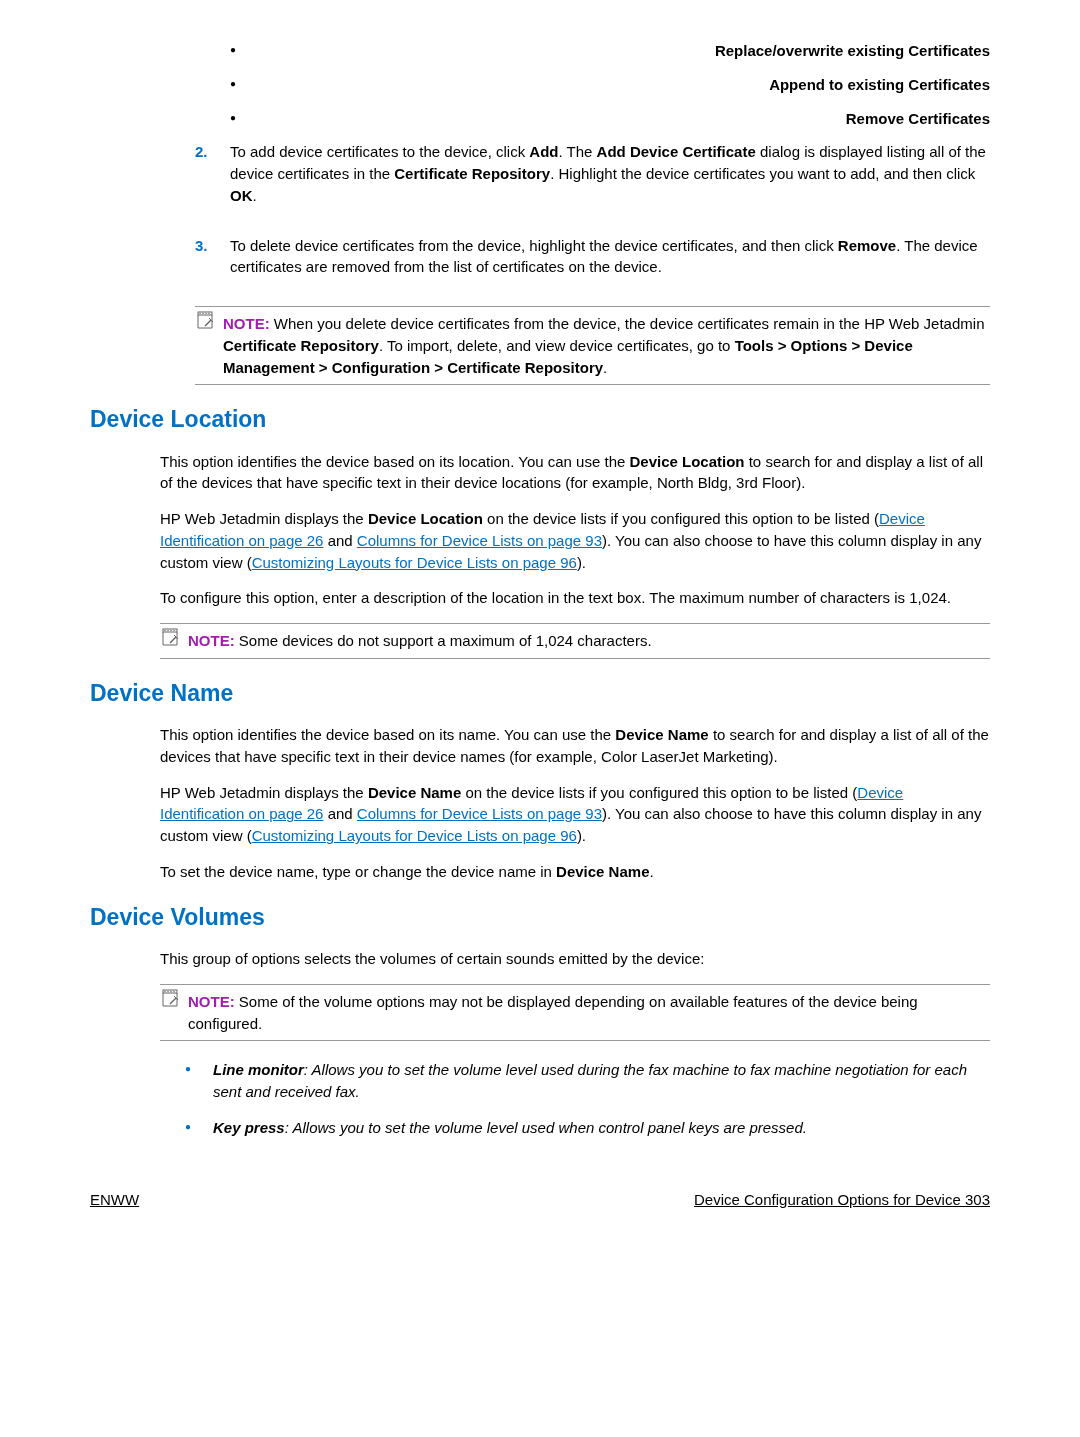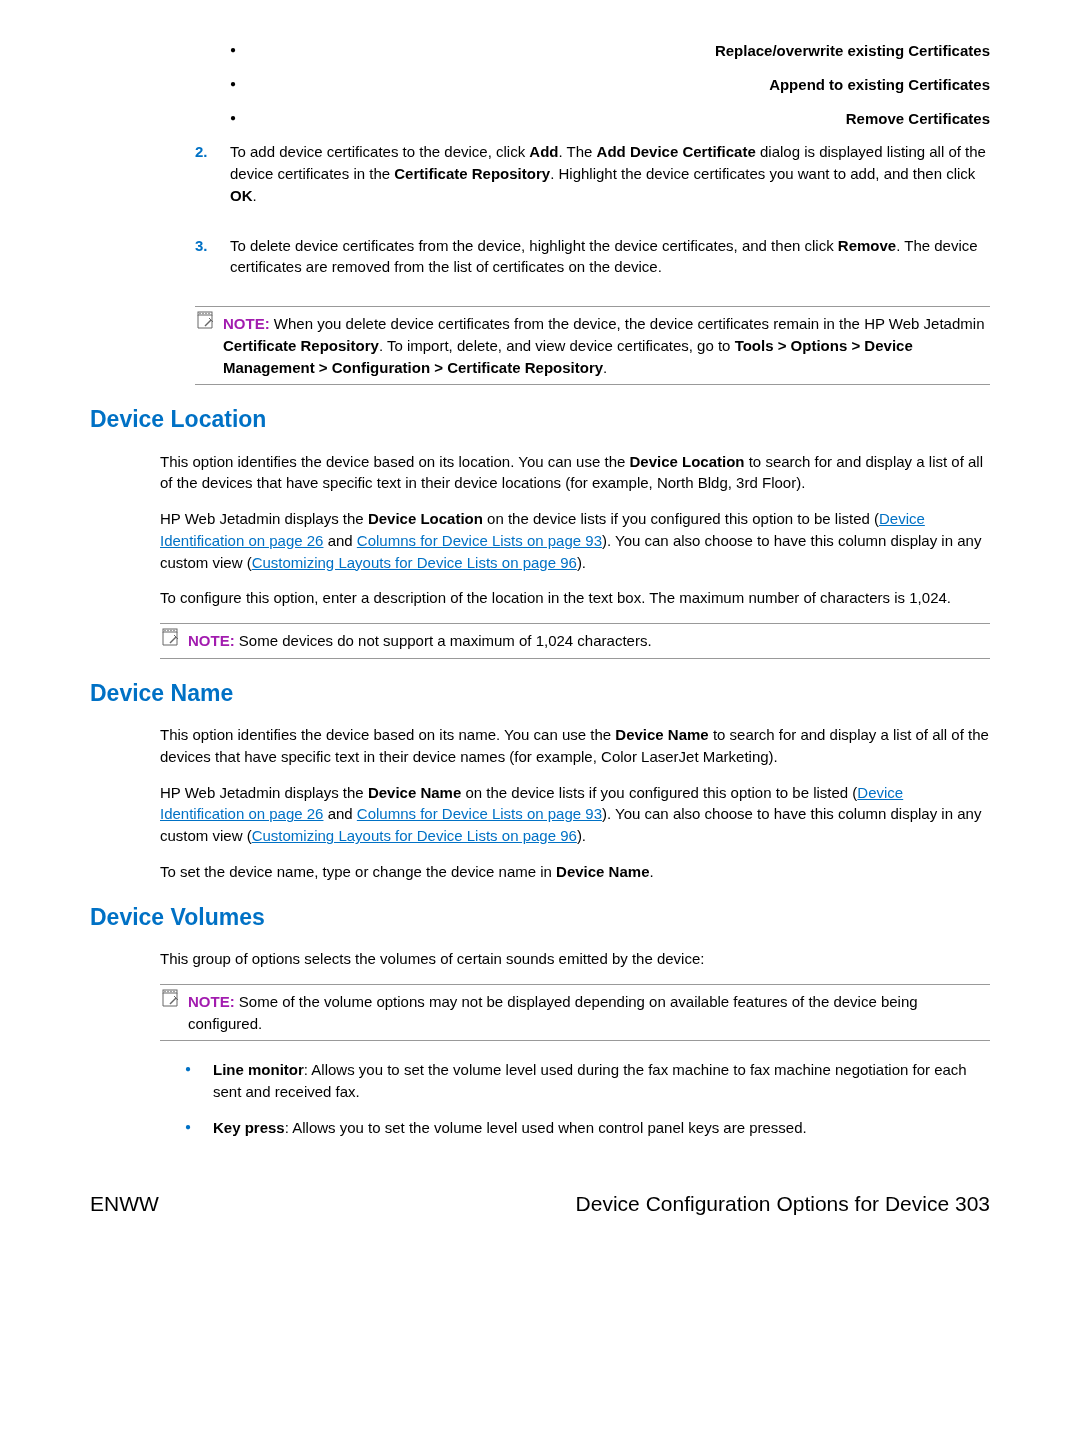--- a/index.html
+++ b/index.html
@@ -32,24 +32,24 @@
   .notebox .icon { position: absolute; left: 0; top: 4px; }
   .note-label { color: #a21caf; font-weight: bold; }
   h2.section {
     color: #0071c5;
     font-size: 23px;
     font-weight: bold;
     margin: 18px 0 14px 0;
   }
   .para { margin-left: 70px; margin-bottom: 14px; }
   .link { color: #0071c5; text-decoration: underline; }
-  .vollist { margin-left: 95px; }
+  .vollist { margin-left: 95px; font-style: italic; }
   .vollist li { list-style: none; position: relative; padding-left: 28px; margin-bottom: 14px; }
   .vollist li::before { content: "●"; color: #0071c5; position: absolute; left: 0; font-size: 10px; top: 3px; }
-  .footer { display: flex; justify-content: space-between; margin-top: 50px; font-size: 21px; }
+  .footer { display: flex; justify-content: space-between; margin-top: 50px; font-size: 15px; text-decoration: underline; }
   b { font-weight: bold; }
   svg.note-svg { width: 20px; height: 18px; }
 </style>
 </head>
 <body>
 
 <ul class="sublist">
   <li><b>Replace/overwrite existing Certificates</b></li>
   <li><b>Append to existing Certificates</b></li>
   <li><b>Remove Certificates</b></li>

